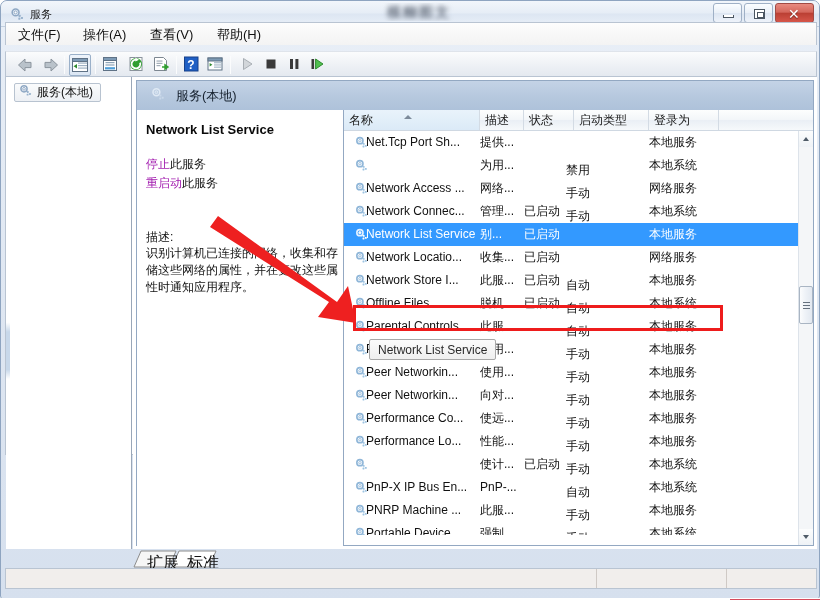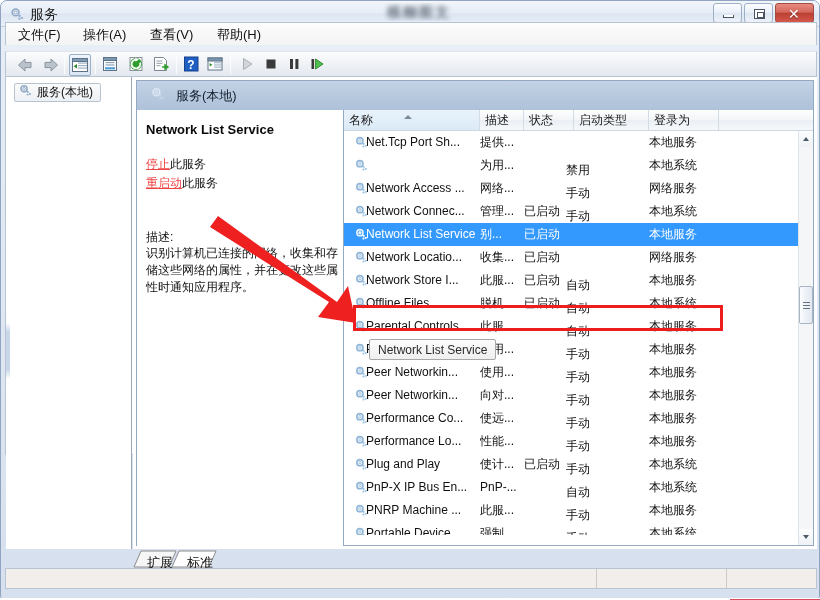--- a/index.html
+++ b/index.html
@@ -28,21 +28,21 @@
     background: linear-gradient(180deg, #f2f6fb 0%, #e6edf6 48%, #dde6f2 52%, #e9f0f8 100%);
     border-bottom: 1px solid #c3d0e0;
     border-radius: 6px 6px 0 0;
   }
   #title-icon {
     position: absolute; left: 8px; top: 5px;
     width: 16px; height: 16px;
   }
   #title-text {
     position: absolute; left: 29px; top: 4px;
-    font-size: 14px; color: #1c1c1c;
+    font-size: 11px; color: #1c1c1c;
     line-height: 18px;
     white-space: nowrap;
   }
   
   #title-blur {
     position: absolute; left: 372px; top: 2px;
     width: 92px; height: 18px;
     overflow: hidden;
   }
   #title-blur span {
@@ -212,22 +212,21 @@
     line-height: 17px;
     margin-bottom: 17px;
     white-space: nowrap;
   }
   .action-line {
     font-size: 12px; color: #111;
     line-height: 19px;
     white-space: nowrap;
   }
   .action-line a {
-    color: #ef4444;
-    text-decoration: underline;
+    color: #a21caf;
     cursor: pointer;
   }
   #desc-label {
     font-size: 12px; color: #111;
     margin-top: 36px;
     line-height: 16px;
   }
   #desc-text {
     font-size: 12px; color: #111;
     line-height: 17px;
@@ -371,21 +370,21 @@
   }
 
   
   #tabs {
     position: absolute; left: 131px; top: 549px;
     width: 120px; height: 18px;
   }
   .tab {
     position: absolute; top: 0;
     height: 29px;
-    font-size: 13px; color: #111;
+    font-size: 16px; color: #111;
     line-height: 17px;
     padding: 4px 5px;
     cursor: default;
     white-space: nowrap;
   }
   .tab-sk { position: absolute; top: 0; height: 18px; }
 
   
   #statusbar {
     position: absolute; left: 4px; top: 567px;
@@ -851,21 +850,20 @@
             <div class="row">
               <span class="svcicon"><svg width="15" height="15" viewBox="0 0 16 16">
                   <circle cx="6.3" cy="6.1" r="3.3" fill="none" stroke="#8fb6d8" stroke-width="1.7"></circle>
                   <circle cx="6.3" cy="6.1" r="1.3" fill="#ffffff" stroke="#8fb6d8" stroke-width=".9"></circle>
                   <g fill="#9ec4e2">
                     <rect x="9.3" y="8.5" width="2" height="2" rx=".4"></rect>
                     <rect x="11.6" y="10.6" width="2" height="2" rx=".4"></rect>
                     <rect x="9.1" y="11.3" width="2" height="2" rx=".4"></rect>
                   </g>
                 </svg></span>
-              <span class="c c-name">Plug and Play</span>
               <span class="c c-desc">使计...</span>
               <span class="c c-status">已启动</span>
               <span class="c c-start">自动</span>
               <span class="c c-logon">本地系统</span>
             </div>
             <div class="row">
               <span class="svcicon"><svg width="15" height="15" viewBox="0 0 16 16">
                   <circle cx="6.3" cy="6.1" r="3.3" fill="none" stroke="#8fb6d8" stroke-width="1.7"></circle>
                   <circle cx="6.3" cy="6.1" r="1.3" fill="#ffffff" stroke="#8fb6d8" stroke-width=".9"></circle>
                   <g fill="#9ec4e2">

